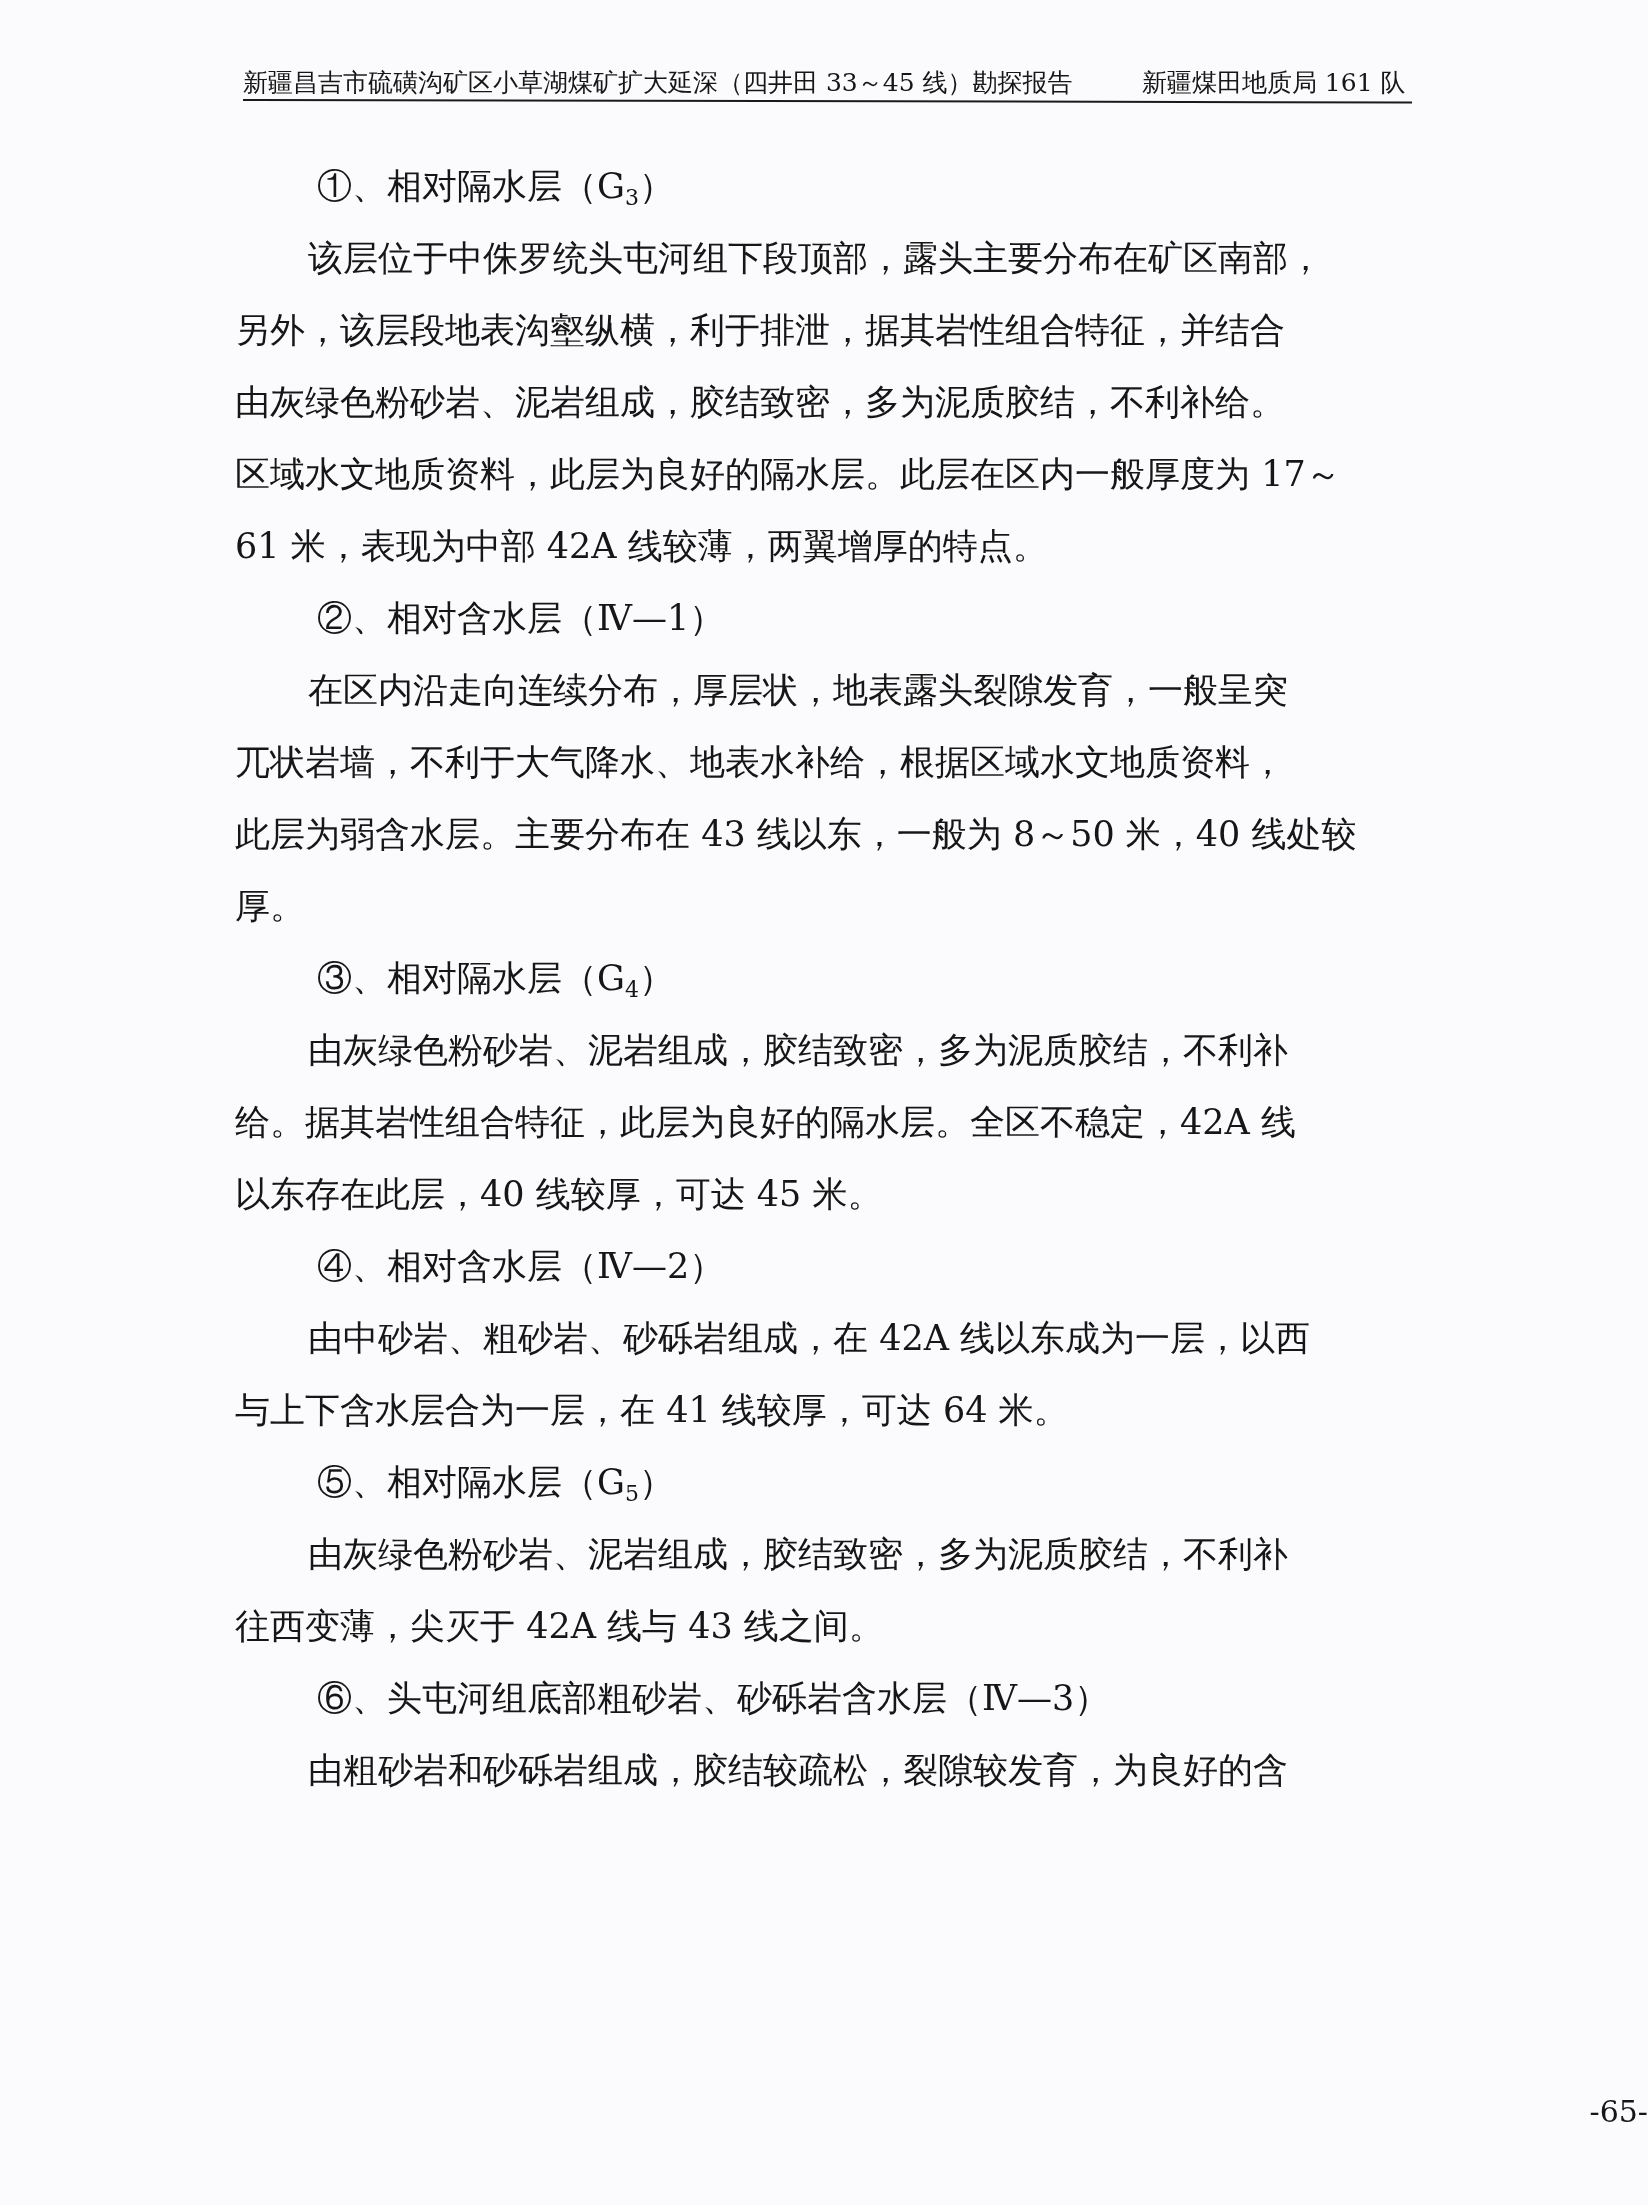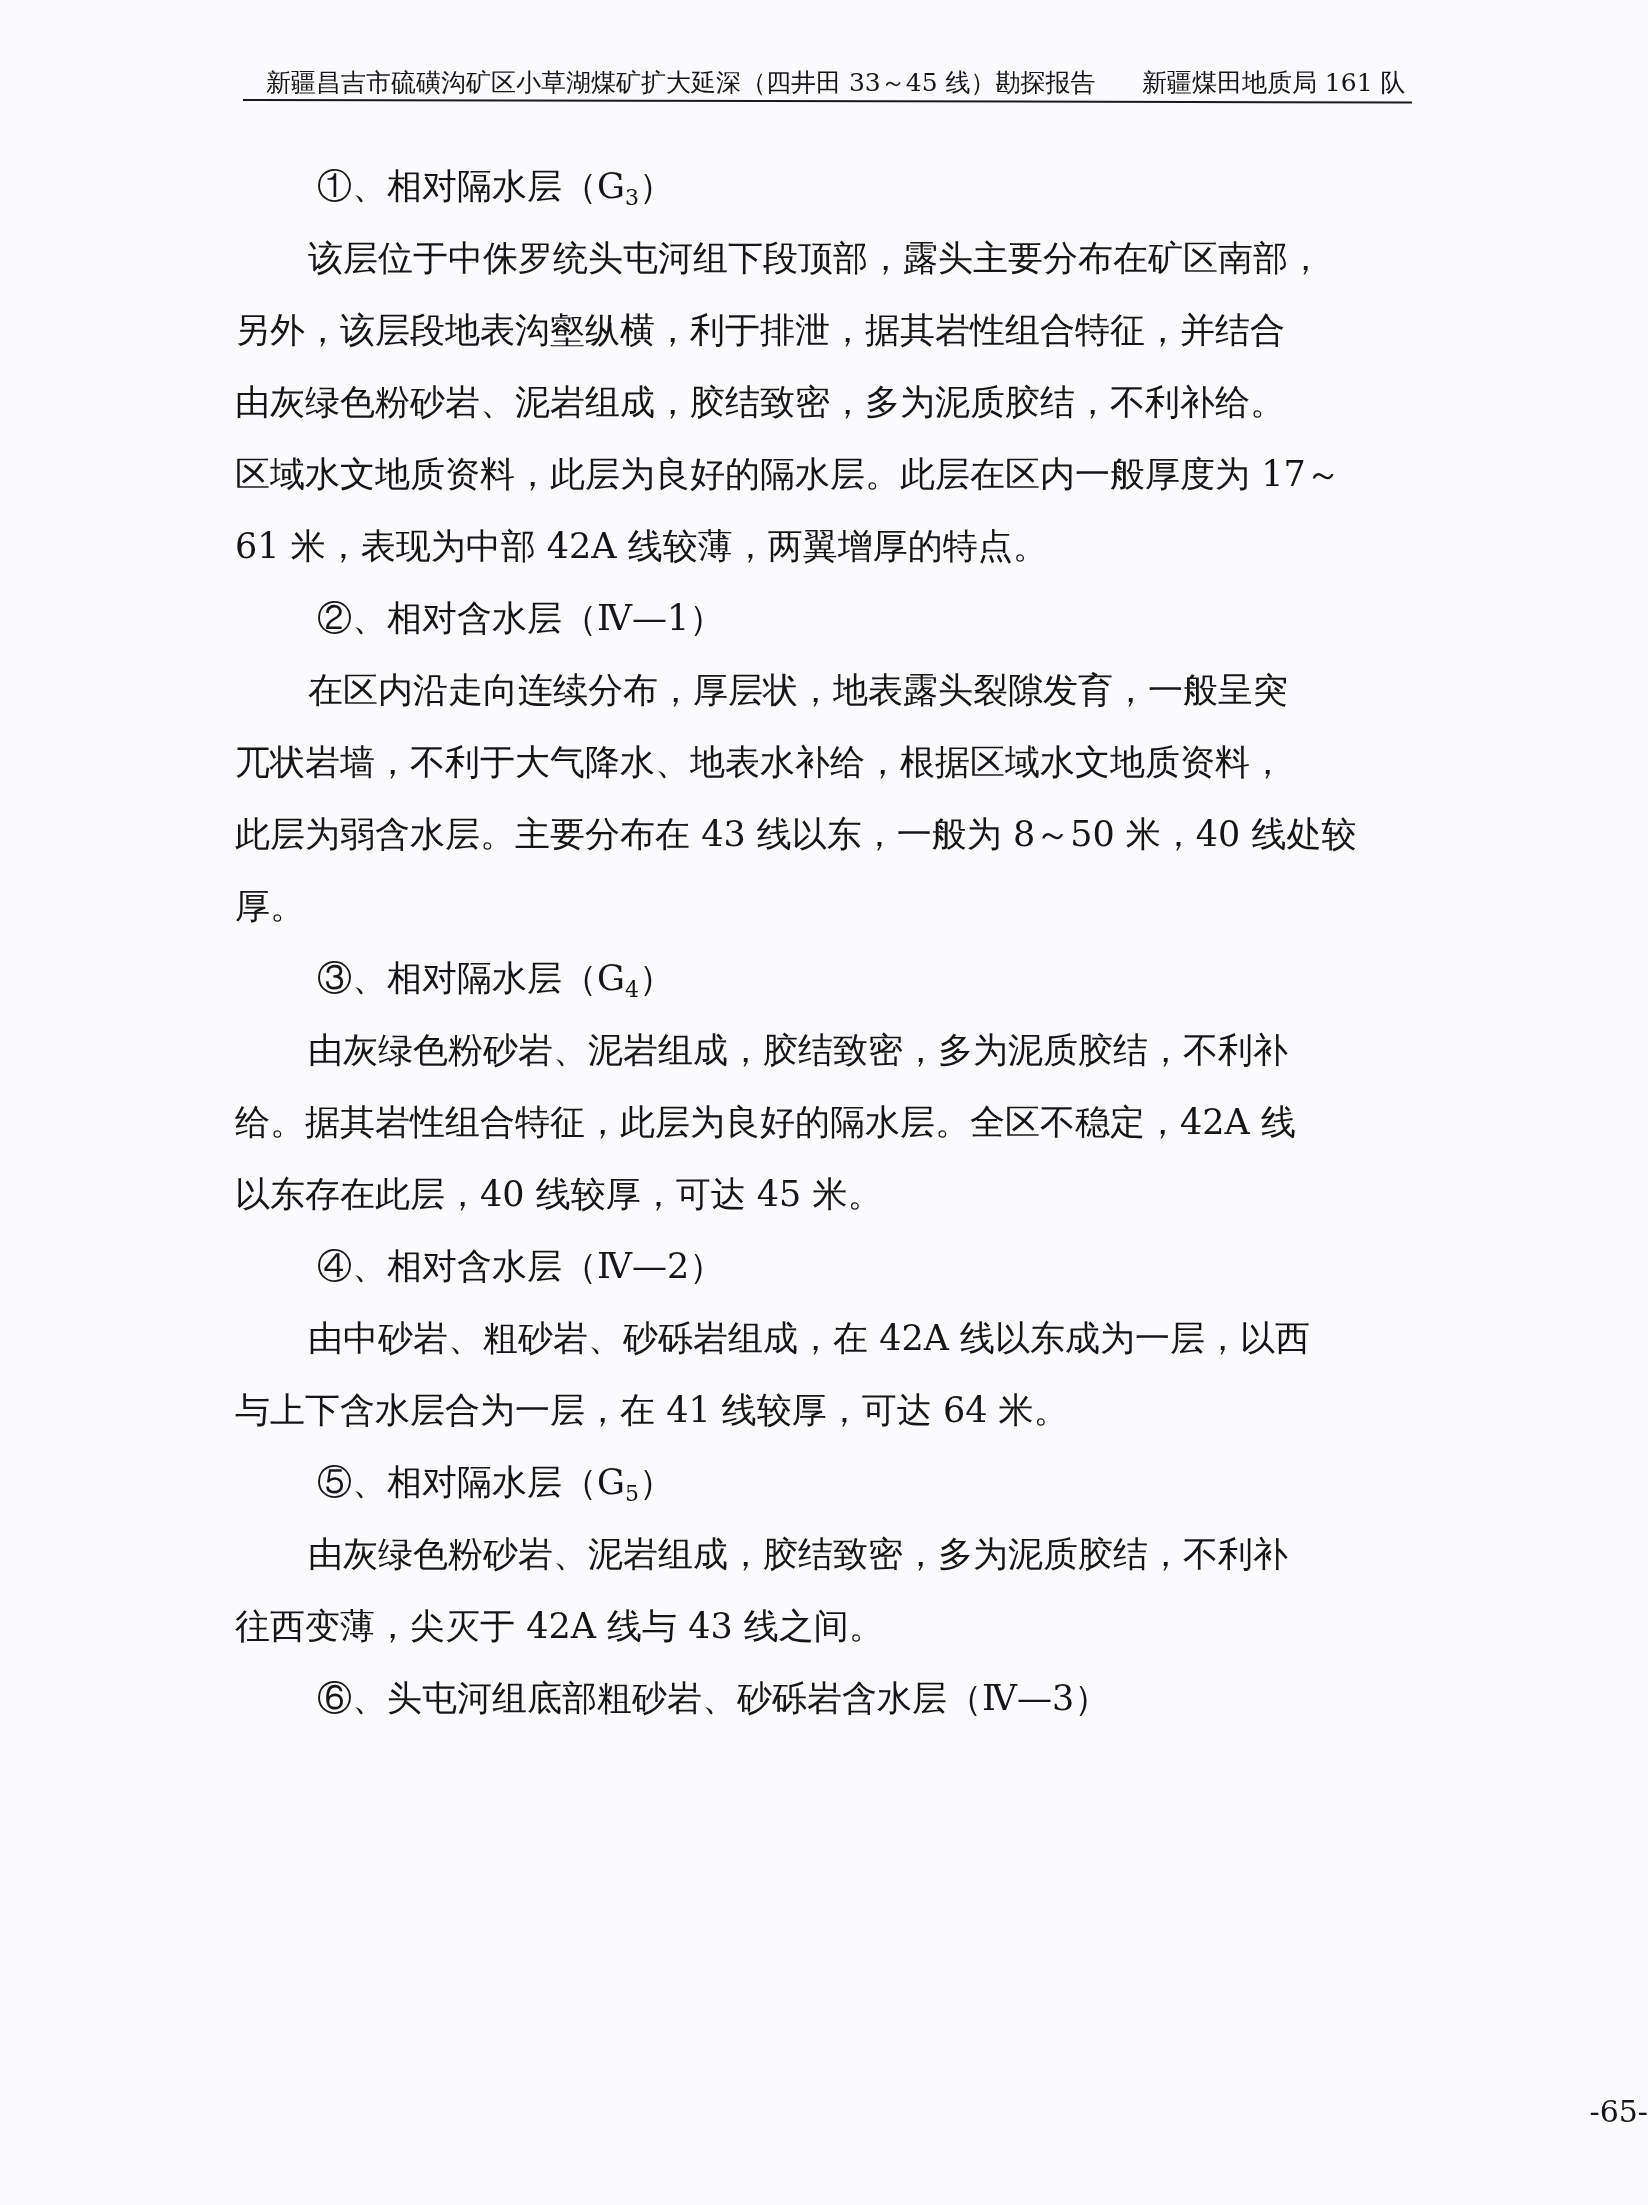--- a/index.html
+++ b/index.html
@@ -9,21 +9,21 @@
     position: relative; overflow: hidden;
     font-family: "DejaVu Serif", "Liberation Serif", serif;
     color: #161616;
   }
   .header {
     position: absolute; left: 243px; top: 60px; width: 1169px;
     height: 39px;
     font-size: 25px;
     display: flex; justify-content: space-between; align-items: flex-end;
   }
-  .header-left { letter-spacing: 0px; margin-left: 23px; }
+  .header-left { letter-spacing: 0px; }
   .header-right { padding-right: 6.5px; margin-left: 32px; }
   .header-rule {
     position: absolute; left: 243px; top: 99px; width: 1169px;
     height: 0; border-top: 2.6px solid #1a1a1a;
     transform: rotate(0.12deg); transform-origin: left center;
   }
   .body-text {
     position: absolute; left: 235px; top: 150px; width: 1169px;
     font-size: 35px; line-height: 72px;
   }
@@ -67,16 +67,17 @@
 
   <div class="line h-indent">④、相对含水层（Ⅳ—2）</div>
   <div class="line indent">由中砂岩、粗砂岩、砂砾岩组成，在 42A 线以东成为一层，以西</div>
   <div class="line">与上下含水层合为一层，在 41 线较厚，可达 64 米。</div>
 
   <div class="line h-indent"><span>⑤、相对隔水层（G</span><sub>5</sub><span>）</span></div>
   <div class="line indent">由灰绿色粉砂岩、泥岩组成，胶结致密，多为泥质胶结，不利补</div>
   <div class="line">往西变薄，尖灭于 42A 线与 43 线之间。</div>
 
   <div class="line h-indent">⑥、头屯河组底部粗砂岩、砂砾岩含水层（Ⅳ—3）</div>
+  <div class="line indent">由粗砂岩和砂砾岩组成，胶结较疏松，裂隙较发育，为良好的含</div>
 </div>
 
 <div class="page-number">-65-</div>
 
 
 </body></html>

